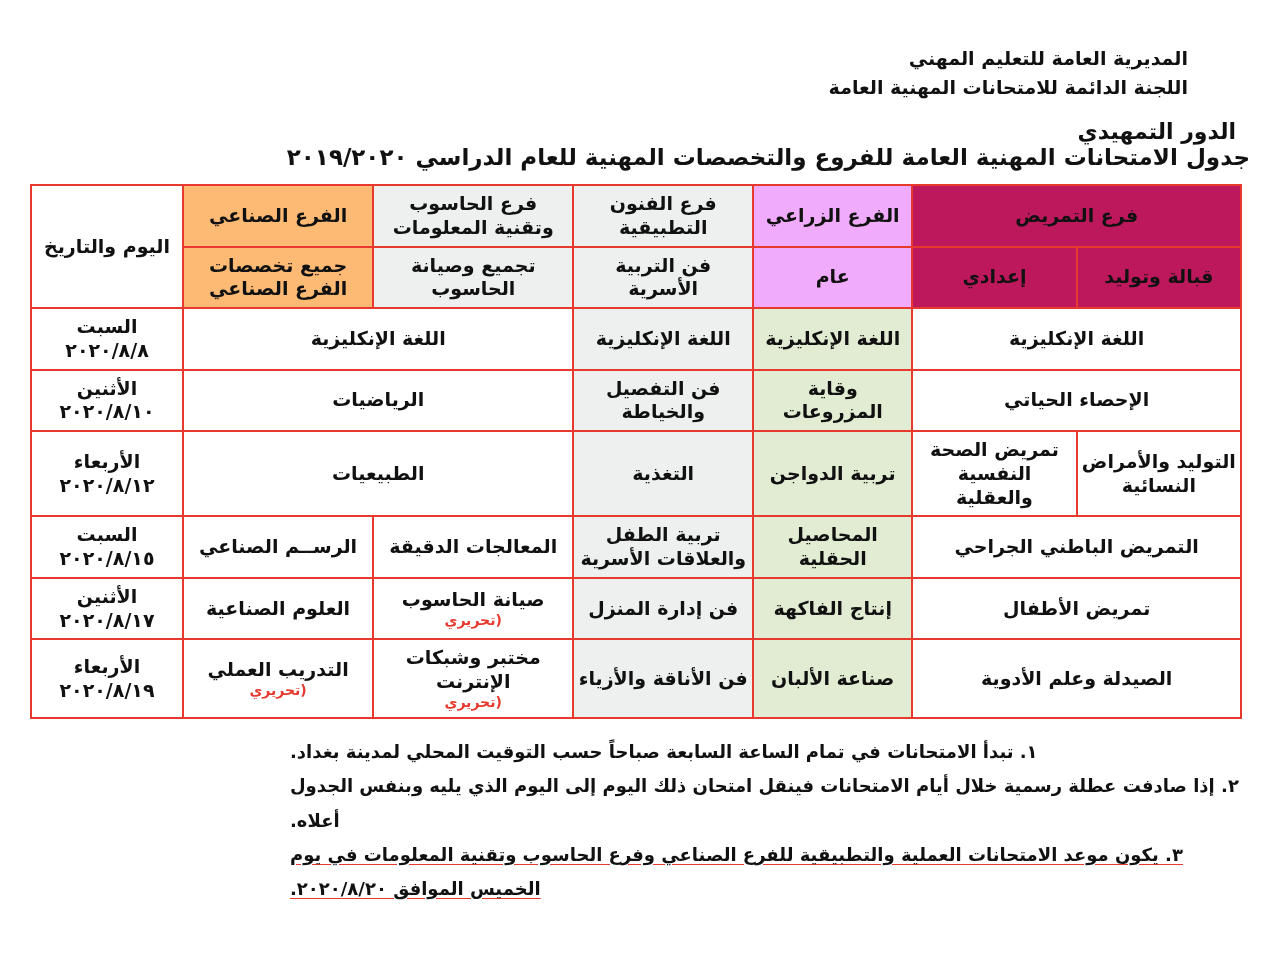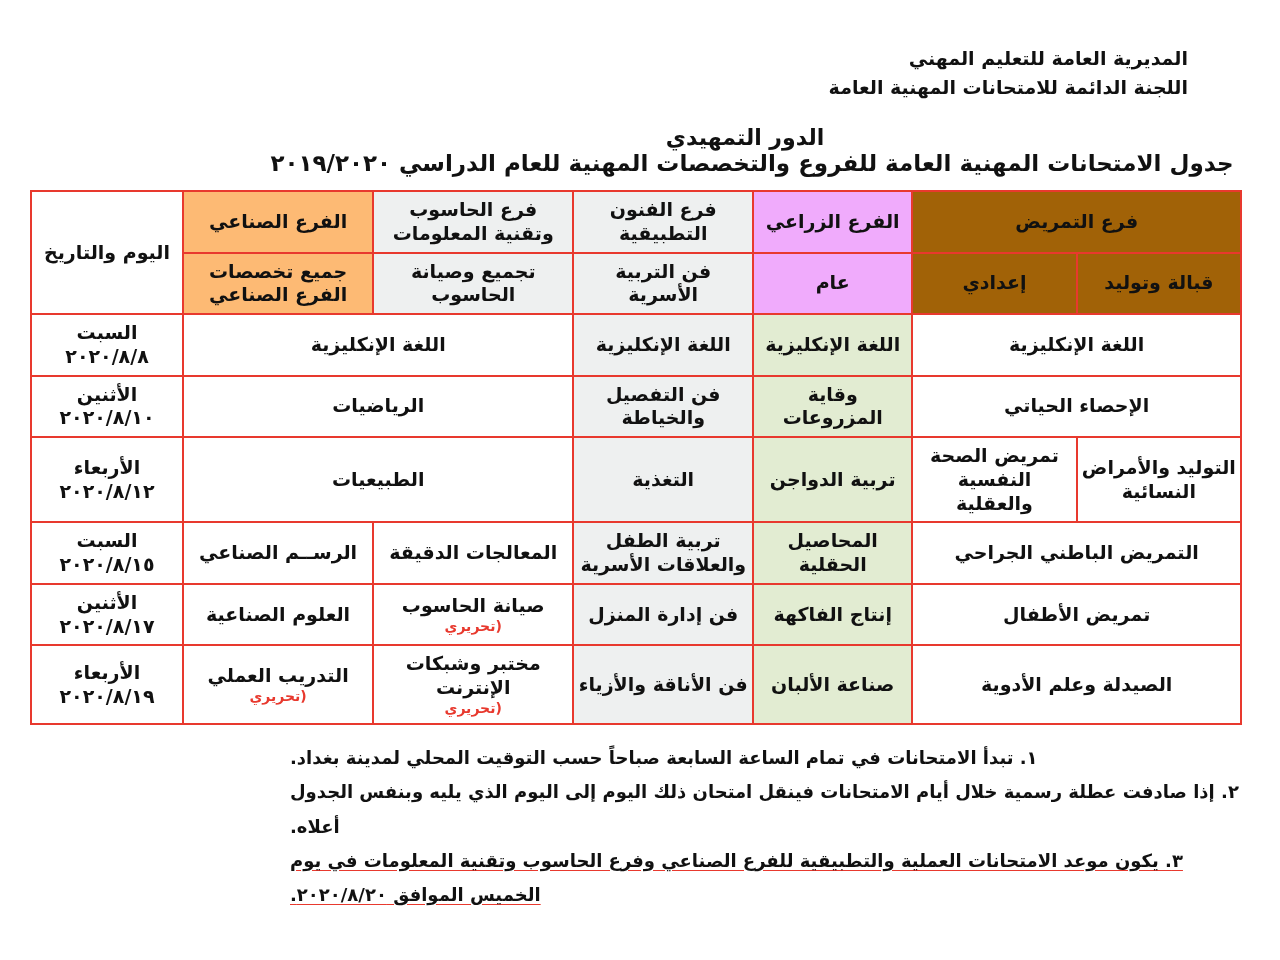--- a/index.html
+++ b/index.html
@@ -29,24 +29,24 @@
     direction: rtl;
   }
   .header .line {
     font-size: 19px;
     font-weight: bold;
     line-height: 1.5;
     letter-spacing: 0px;
   }
   .title-row {
     direction: rtl;
-    text-align: center;
-    margin-top: 24px;
+    text-align: right;
+    margin-top: 18px;
     padding-left: 18px;
-    padding-right: 40px;
+    padding-right: 30px;
   }
   .title-row .title {
     font-size: 23px;
     font-weight: bold;
     display: inline-block;
   }
   .title-row .subtitle {
     font-size: 22px;
     font-weight: bold;
     display: inline-block;
@@ -66,21 +66,21 @@
   table.schedule td {
     border: 2px solid #e8392e;
     text-align: center;
     vertical-align: middle;
     font-size: 19px;
     font-weight: bold;
     line-height: 1.25;
     padding: 6px 4px;
     color: #111;
   }
-  .c-nursing   { background: #a16207; }
+  .c-nursing   { background: #be185d; }
   .c-agri      { background: #f0abfc; }
   .c-arts      { background: #eef0f0; }
   .c-comp      { background: #eef0f0; }
   .c-indus     { background: #fdba74; }
   .c-day       { background: #ffffff; }
   .white       { background: #ffffff; }
   .greenish    { background: #e2ecd2; }
   .grayish     { background: #eef0f0; }
 
   .day-cell {

